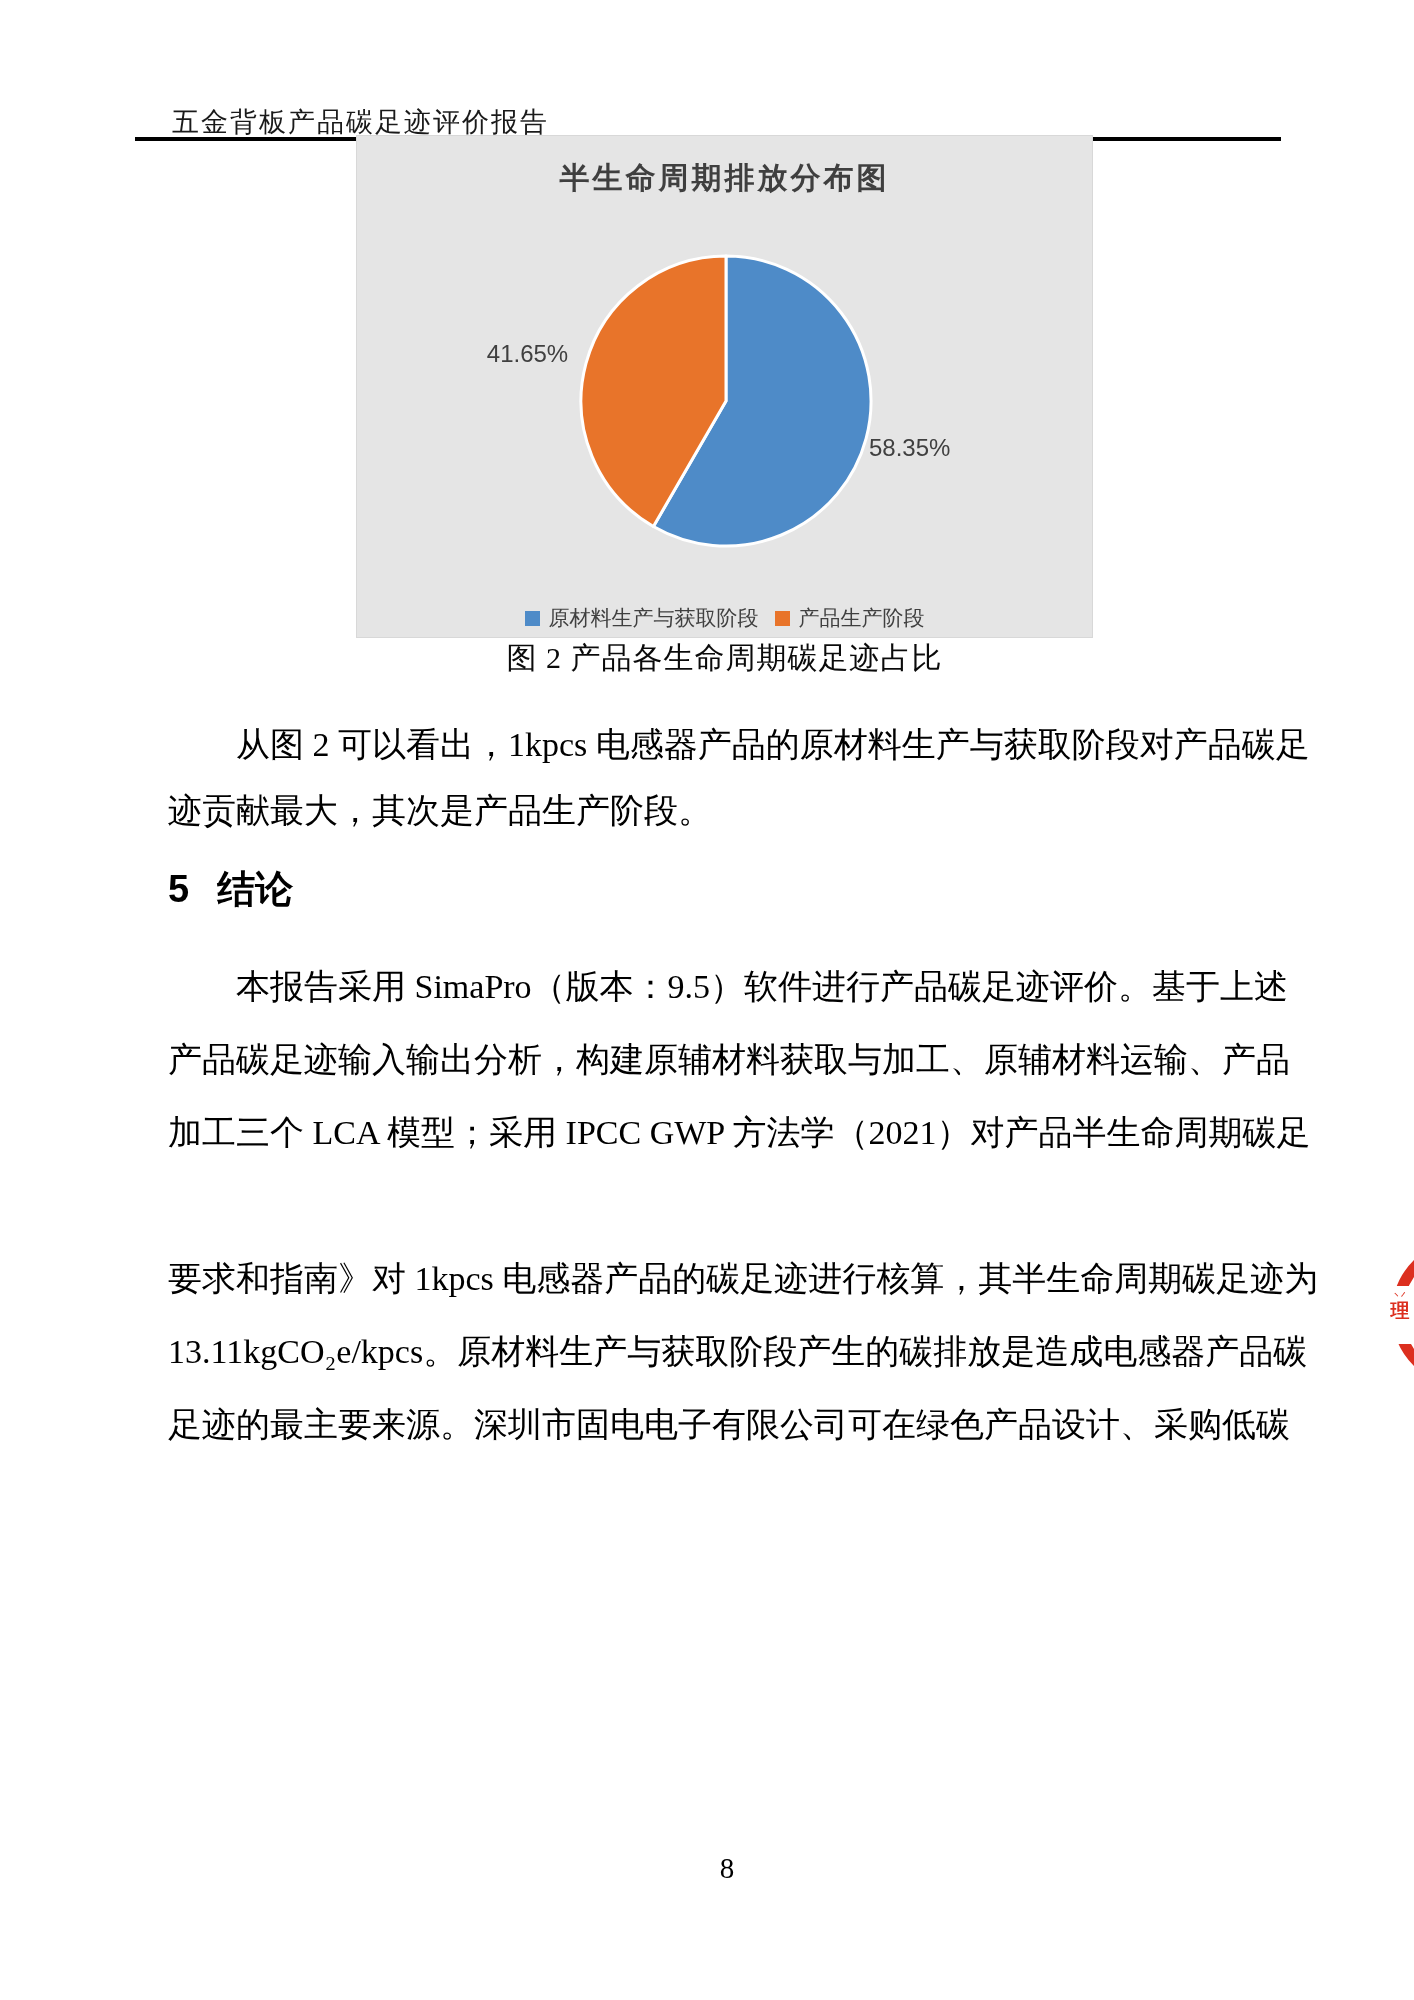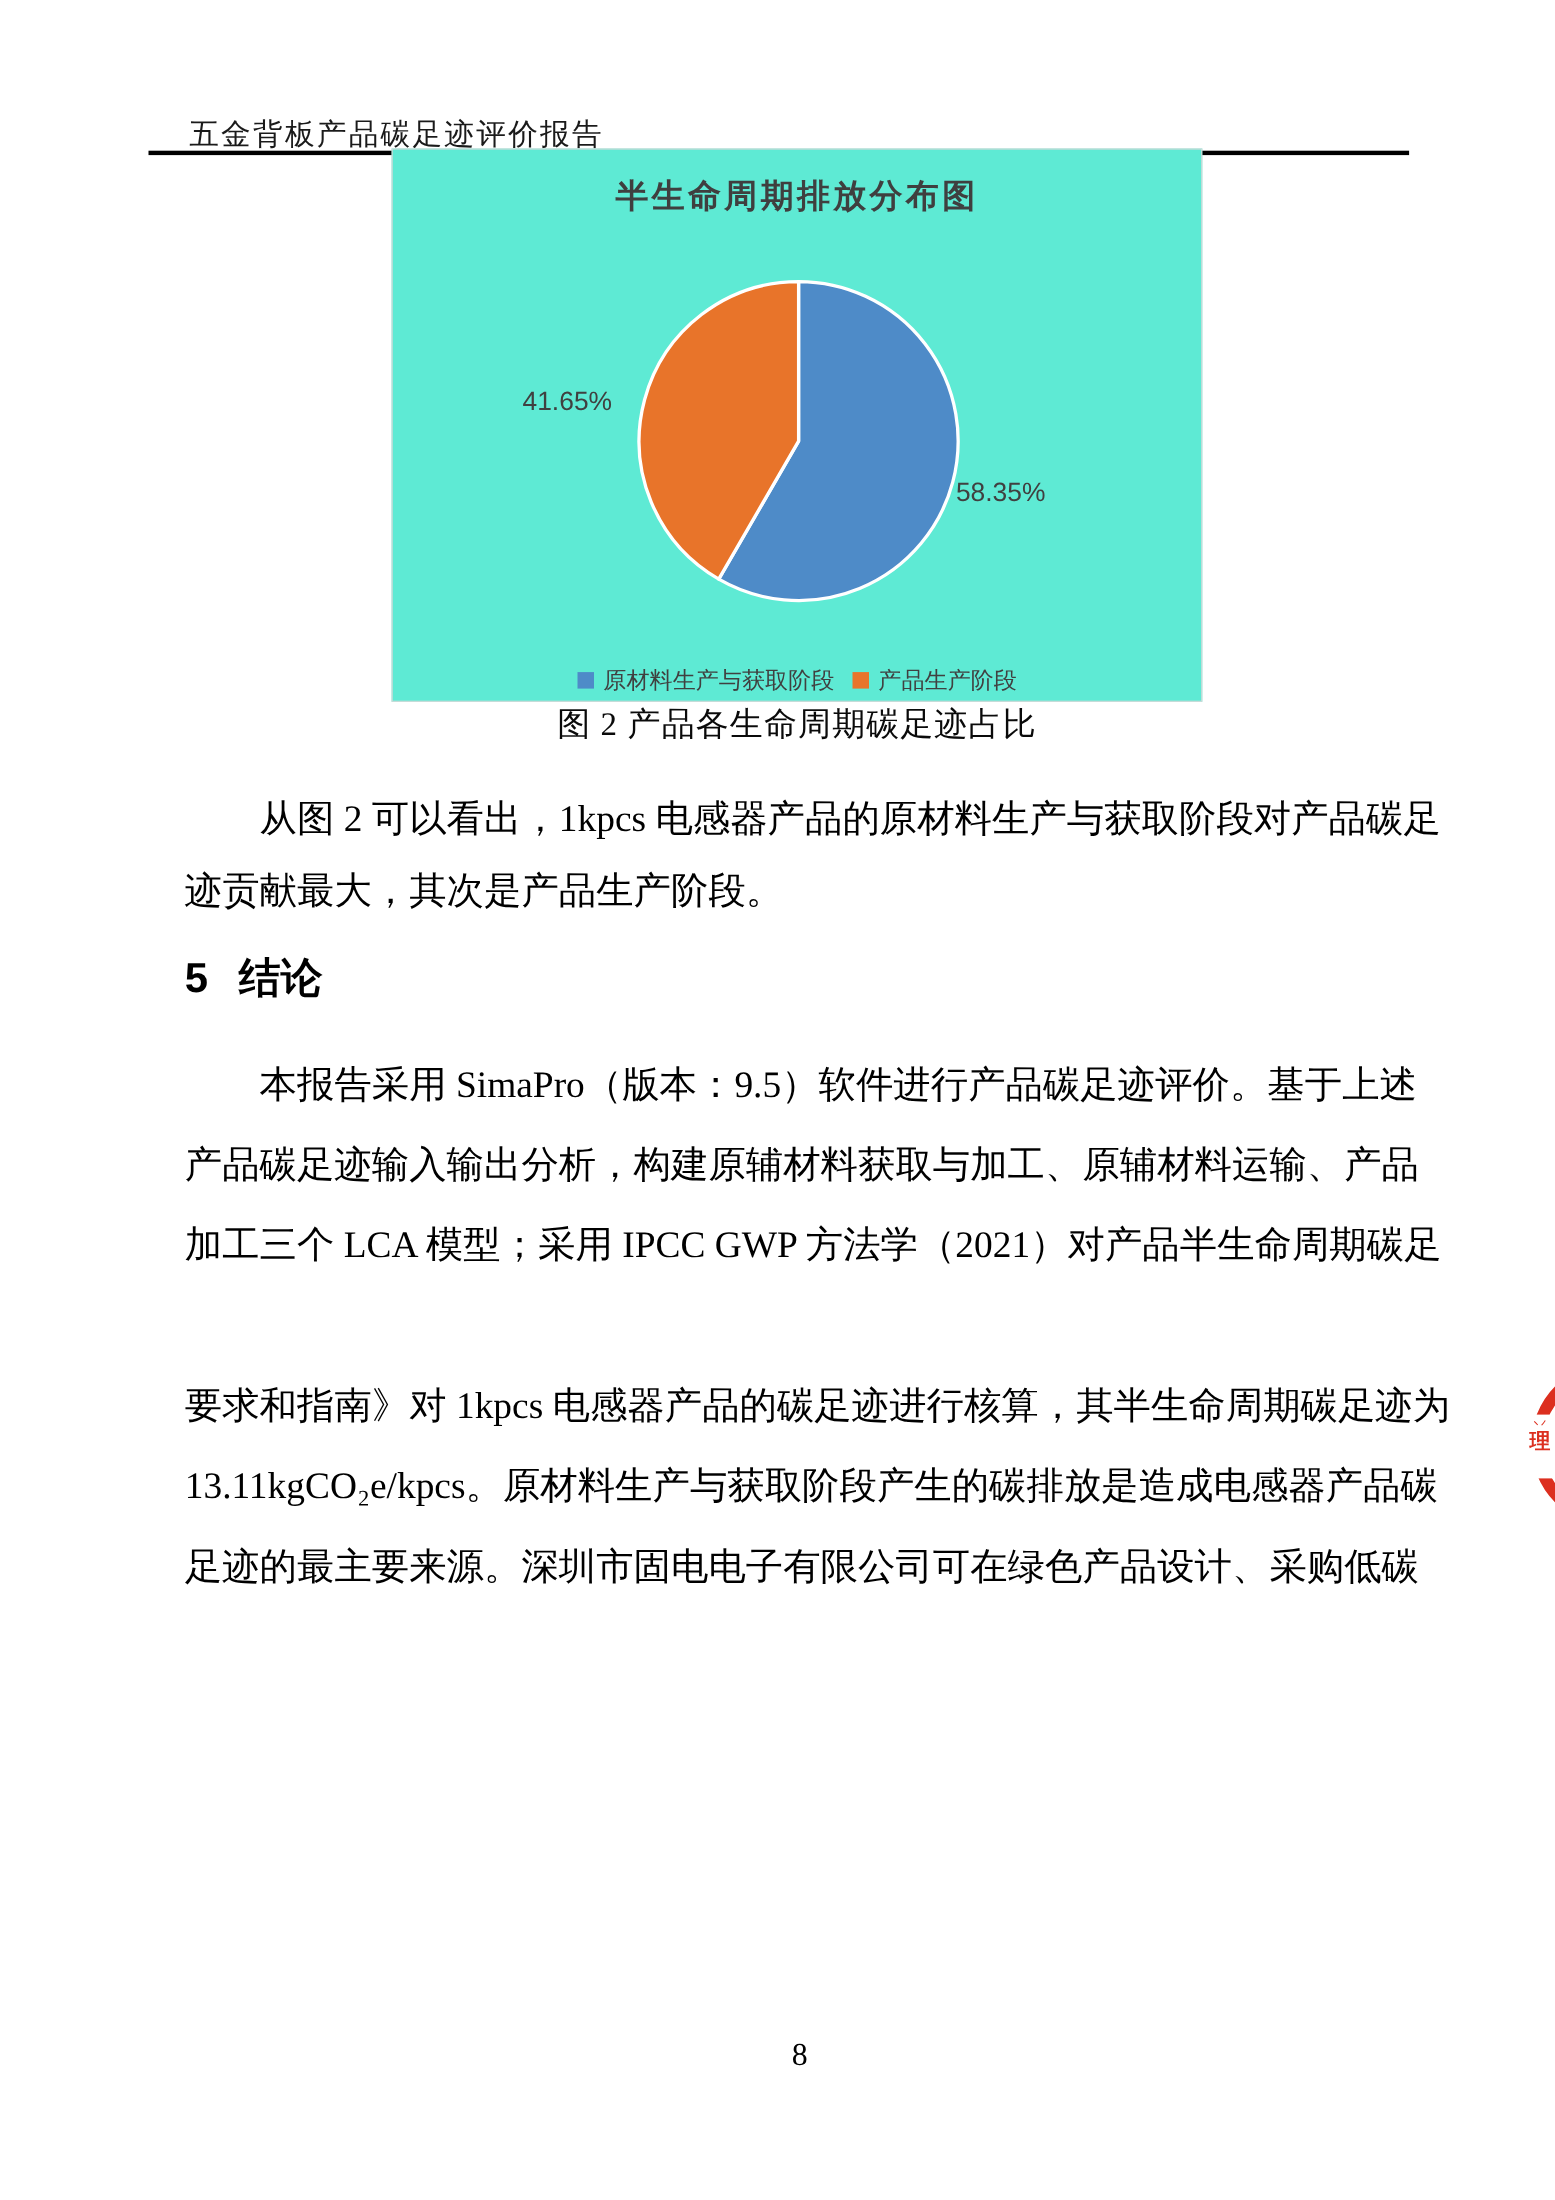--- a/index.html
+++ b/index.html
@@ -17,34 +17,34 @@
     position:absolute;left:172px;top:104px;
     font-size:27px;letter-spacing:2px;color:#1a1a1a;
   }
   .header-rule{
     position:absolute;left:135px;top:137px;width:1146px;height:4px;
     background:#000;z-index:1;
   }
   
   .chart-box{
     position:absolute;left:356px;top:135px;width:737px;height:503px;
-    background:#5eead4;border:1px solid #d8d8d8;box-sizing:border-box;
+    background:#e5e5e5;border:1px solid #d8d8d8;box-sizing:border-box;
     z-index:2;
     font-family:"Liberation Sans","DejaVu Sans",sans-serif;
   }
   .chart-title{
     position:absolute;left:0;top:22px;width:100%;
     text-align:center;font-size:30px;font-weight:bold;
     letter-spacing:3px;color:#3f3f3f;
   }
   .pie-svg{position:absolute;left:199px;top:95px;width:340px;height:340px;}
   .pie-label{
     position:absolute;font-size:24px;color:#404040;white-space:nowrap;
   }
-  .pie-label.left{left:118px;top:216px;width:105px;text-align:left;}
+  .pie-label.left{left:118px;top:204px;width:105px;text-align:center;}
   .pie-label.right{left:512px;top:298px;}
   .legend{
     position:absolute;left:0;top:468px;width:100%;
     display:flex;justify-content:center;align-items:flex-start;gap:16px;
   }
   .legend-item{display:flex;align-items:center;gap:9px;}
   .legend-swatch{width:15px;height:15px;display:inline-block;}
   .legend-swatch.blue{background:#4e8bc8;}
   .legend-swatch.orange{background:#e8742a;}
   .legend-label{font-size:21px;color:#404040;white-space:nowrap;}

